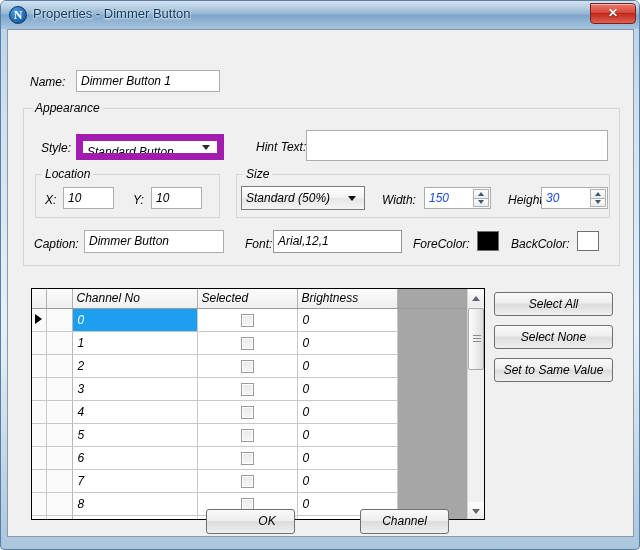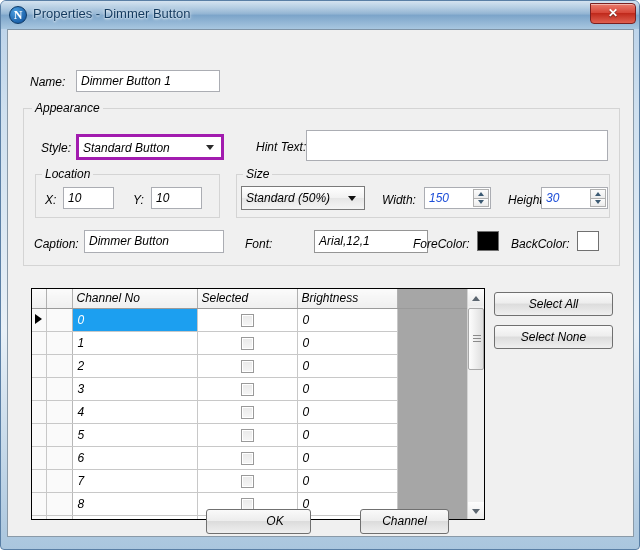--- a/index.html
+++ b/index.html
@@ -126,21 +126,21 @@
     background: #f0f0f0;
     padding: 0 3px;
     white-space: nowrap;
   }
 
   
   .combo-flat {
     position: absolute;
     box-sizing: border-box;
     background: #fff;
-    border: 3px solid #a21caf;
+    border: 7px solid #a21caf;
     font-size: 12px;
     color: #000;
     padding: 3px 4px;
     line-height: 16px;
     overflow: hidden;
     white-space: nowrap;
     cursor: pointer;
   }
   .combo-flat .arrow {
     position: absolute;
@@ -453,21 +453,21 @@
         <div class="down">
             <span class="tri"></span>
           </div>
       </span>
     </div>
 
     <div class="lbl" style="left:26px; top:207px;">Caption:</div>
     <div class="tbox" style="left:76px; top:200px; width:140px; height:23px;">Dimmer Button</div>
 
     <div class="lbl" style="left:237px; top:207px;">Font:</div>
-    <div class="tbox readonly" style="left:265px; top:200px; width:114px; height:23px;margin-left:41px;">Arial,12,1</div>
+    <div class="tbox readonly" style="left:265px; top:200px; width:129px; height:23px;">Arial,12,1</div>
 
     <div class="lbl" style="left:405px; top:207px;">ForeColor:</div>
     <div class="swatch" id="fore-swatch" style="left:469px; top:201px; width:22px; height:20px; background:#000;"></div>
 
     <div class="lbl" style="left:503px; top:207px;">BackColor:</div>
     <div class="swatch" id="back-swatch" style="left:569px; top:201px; width:22px; height:20px; background:#fff;"></div>
 
     <div id="grid">
       <div id="grid-inner">
         <table class="dg">
@@ -577,18 +577,19 @@
             </span>
         </div>
         <div class="sb-btn down">
             <span class="tri"></span>
           </div>
       </div>
     </div>
 
     <div class="btn" style="left:486px; top:262px; width:119px; height:24px; line-height:22px;">Select All</div>
     <div class="btn" style="left:486px; top:295px; width:119px; height:24px; line-height:22px;">Select None</div>
-
-    <div class="btn" style="left:198px; top:479px; width:105px; height:25px; line-height:23px;padding-left:33px;">OK</div>
+    <div class="btn" style="left:486px; top:328px; width:119px; height:24px; line-height:22px;">Set to Same Value</div>
+
+    <div class="btn" style="left:198px; top:479px; width:89px; height:25px; line-height:23px;padding-left:33px;">OK</div>
     <div class="btn" style="left:352px; top:479px; width:89px; height:25px; line-height:23px;">Channel</div>
 
   </div>
 </div>
 
 </body></html>

